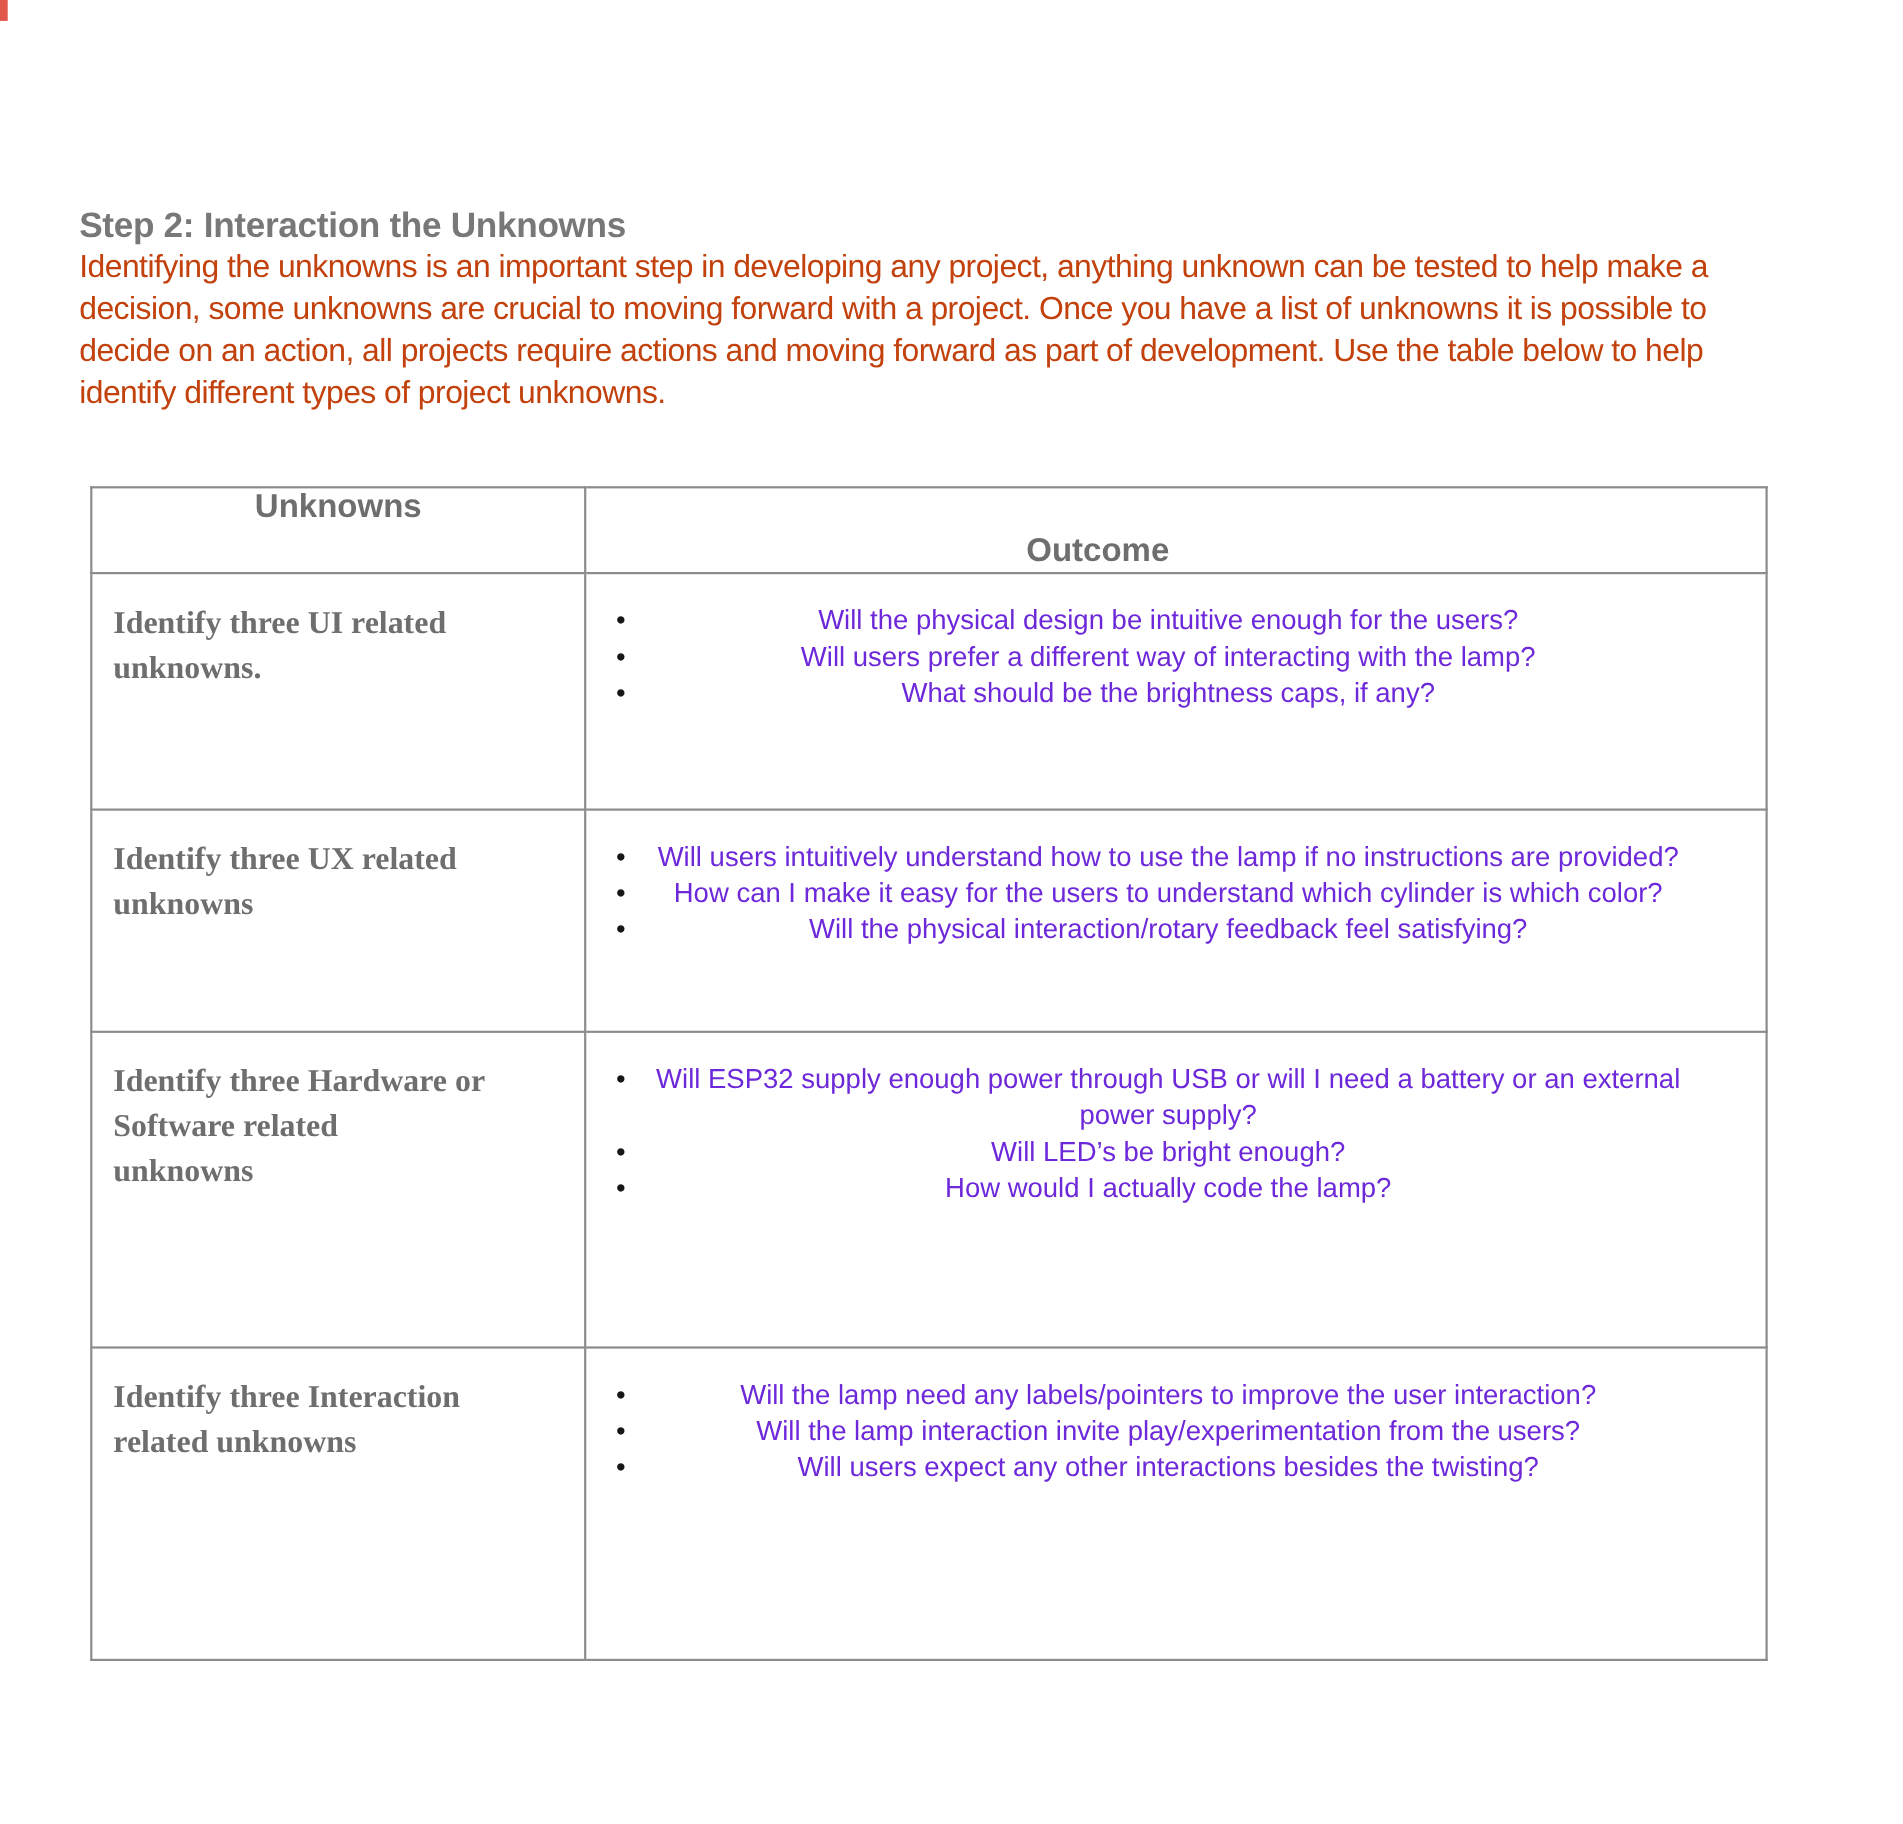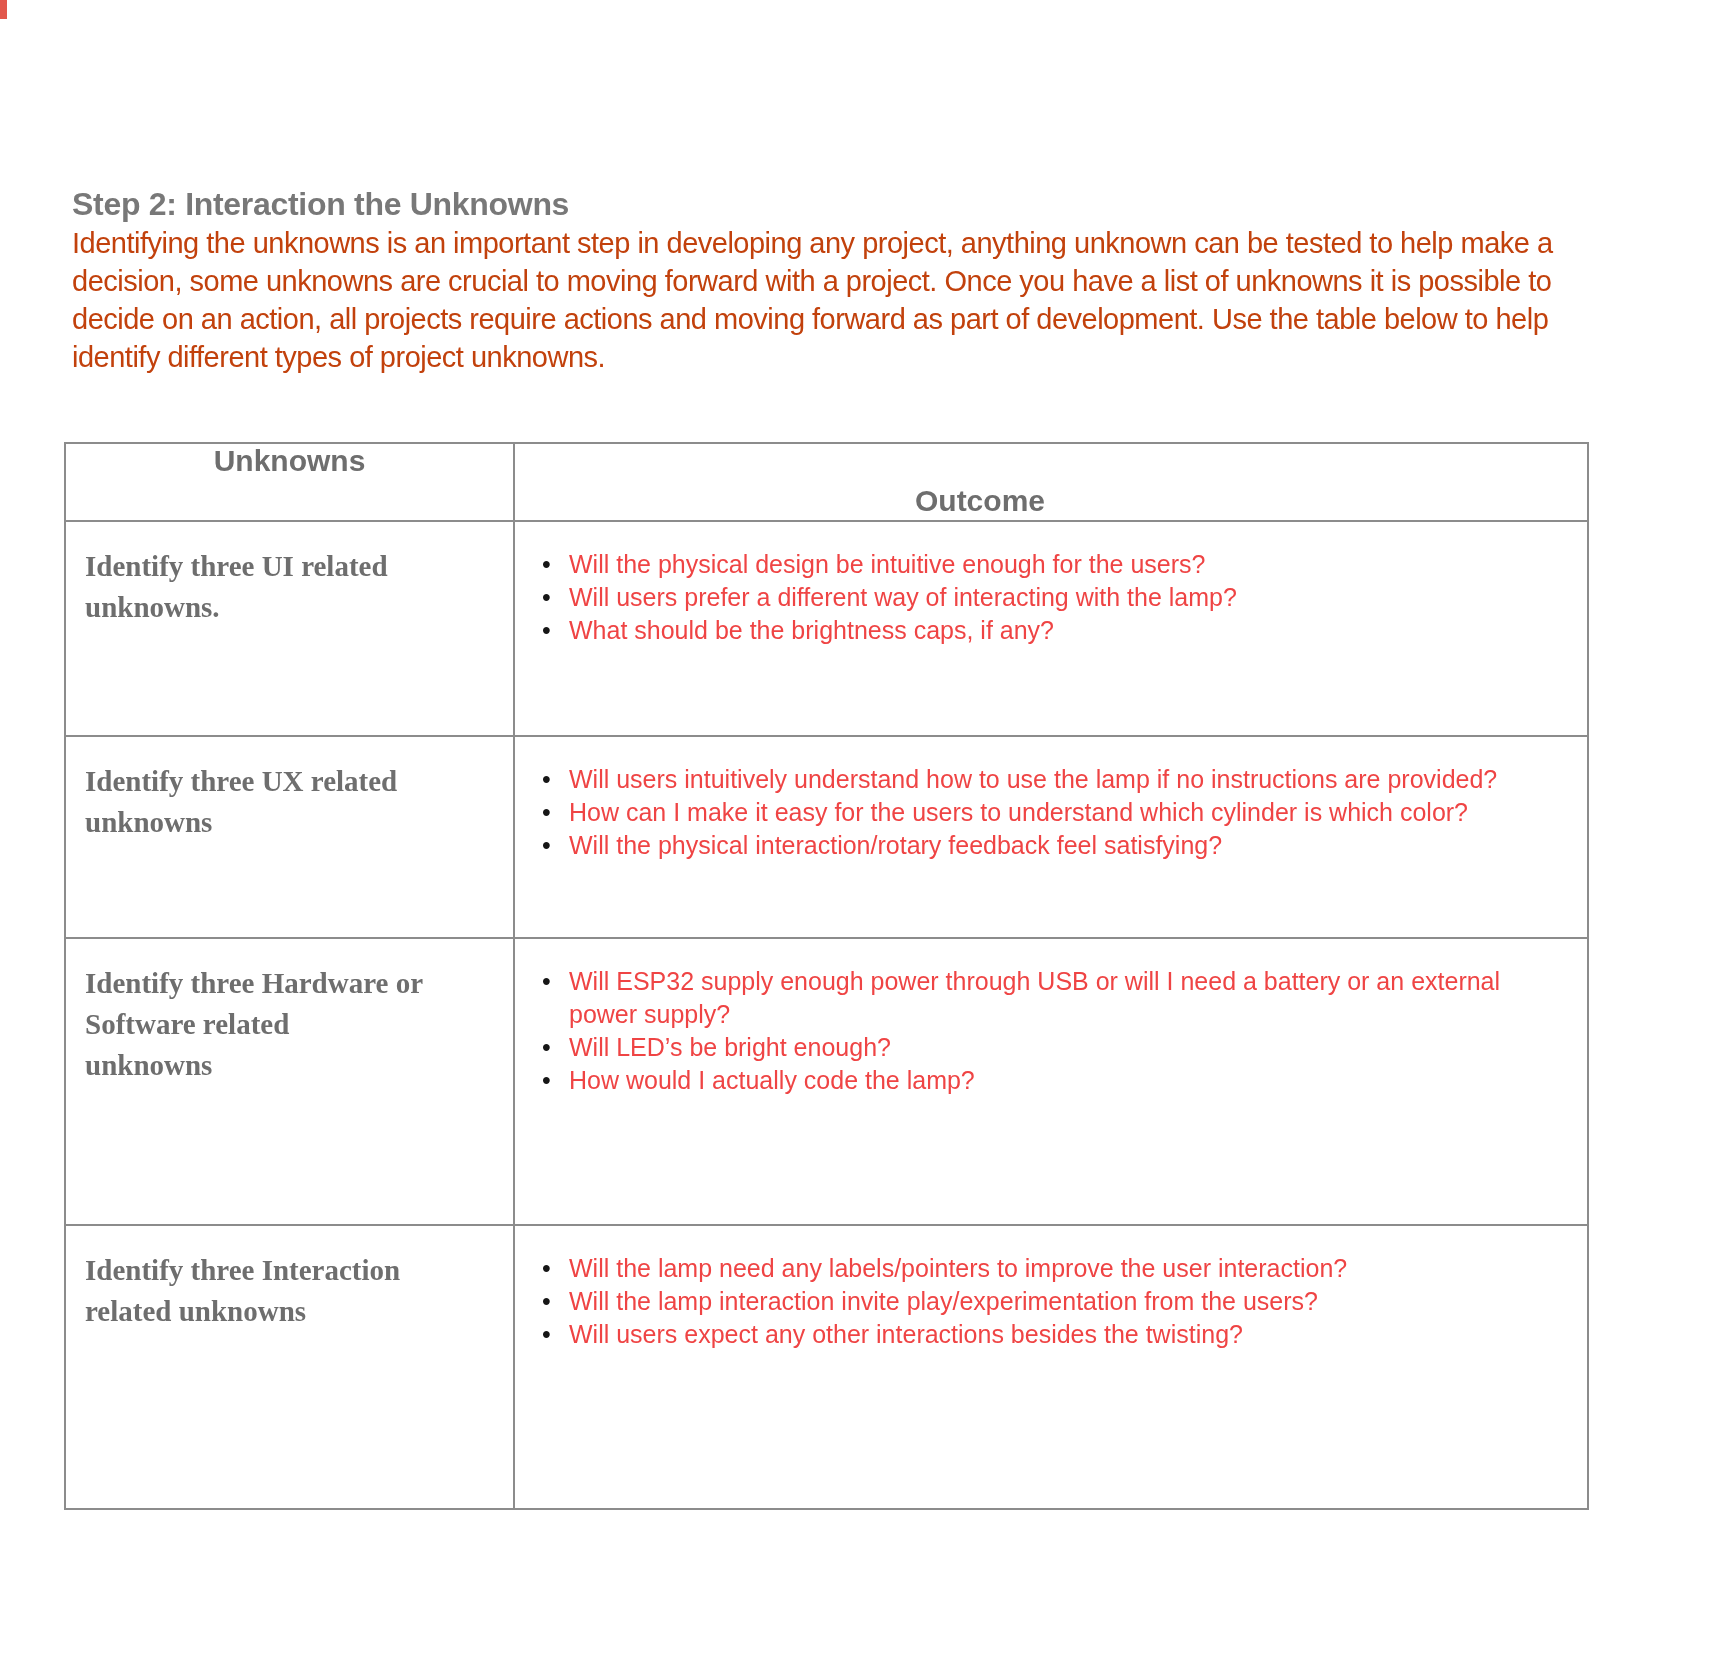--- a/index.html
+++ b/index.html
@@ -26,21 +26,21 @@
   }
 
   .intro {
     position: absolute; left: 72px; top: 224px;
     font-size: 29px; color: #c2410c;
     letter-spacing: -0.5px;
   }
   .intro .line { line-height: 38px; white-space: nowrap; }
 
   table.unknowns-table {
-    position: absolute; left: 64px; top: 442px;
+    position: absolute; left: 82px; top: 442px;
     width: 1523px;
     border-collapse: collapse;
     table-layout: fixed;
   }
   table.unknowns-table col.c1 { width: 449px; }
   table.unknowns-table col.c2 { width: 1074px; }
   table.unknowns-table th, table.unknowns-table td {
     border: 2px solid #8c8c8c;
     vertical-align: top;
     background: #ffffff;
@@ -65,21 +65,21 @@
     padding: 24px 0 0 19px;
     font-size: 29px; font-weight: bold; color: #6e6e6e;
   }
   td.ucell .uline { line-height: 41px; white-space: nowrap; font-family: Liberation Serif, serif; }
 
   td.ocell { padding: 26px 0 0 0; }
   td.ocell ul {
     list-style: none;
     margin-left: 54px;
     width: 950px;
-    font-size: 25px; color: #ef4444;
+    font-size: 25px; color: #6d28d9; text-align: center;
   }
   td.ocell li {
     position: relative;
     line-height: 33px;
   }
   td.ocell li::before {
     content: "\2022";
     position: absolute;
     left: -27px; top: 0;
     font-size: 25px; line-height: 33px; color: #161616;

